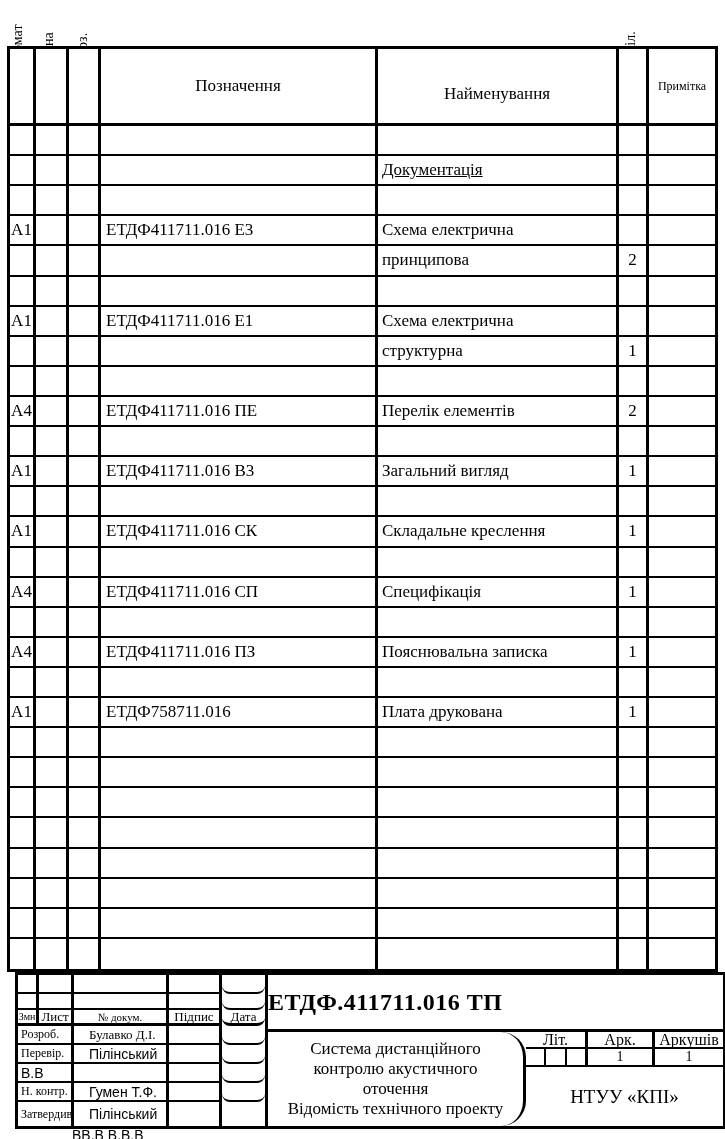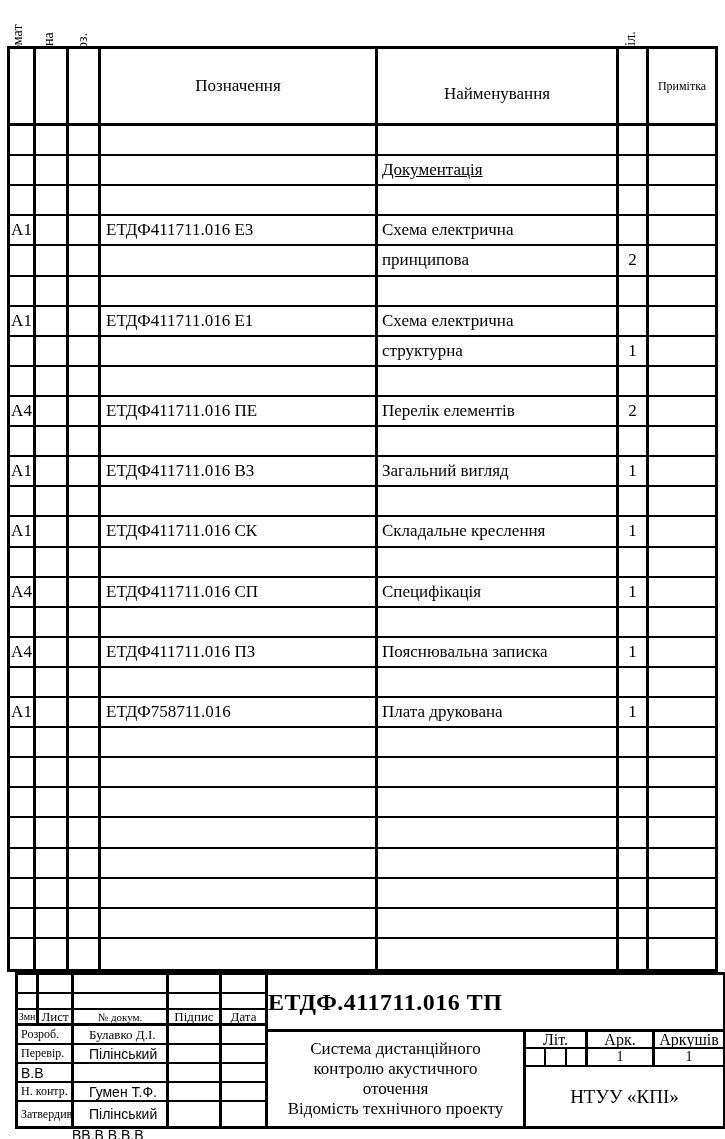--- a/index.html
+++ b/index.html
@@ -34,39 +34,39 @@
   
   .titleblock{position:absolute;left:15px;top:972px;width:711px;height:157px;
               box-sizing:border-box;border:3px solid #000;background:#fff;}
   .tb-left{position:absolute;left:0;top:0;bottom:0;width:250px;box-sizing:border-box;
            border-right:3px solid #000;display:grid;
            grid-template-columns:21px 35px 95px 53px 1fr;
            grid-template-rows:19px 16px 16px 19px 19px 19px 19px 1fr;}
   .tb-left .tc{box-sizing:border-box;border-right:3px solid #000;border-bottom:2px solid #000;
            display:flex;align-items:center;justify-content:center;font-size:13px;
            overflow:visible;white-space:nowrap;}
-  .tb-left .tc.nrb{border-right:none;}
+  .tb-left .tc.nrb{border-right:none;border-radius:8px;}
   .tb-left .tc.hdr{border-bottom:3px solid #000;}
   .tc.zmn{font-size:10px;}
   .tc.docno{font-size:11px;}
   .tc.role{grid-column:1/3;font-size:12px;justify-content:flex-start;padding-left:3px;}
   .tc.name{justify-content:flex-start;padding-left:15px;font-size:13px;}
   .sans{font-family:"Liberation Sans","DejaVu Sans",sans-serif;}
   .tc.name.sans{font-size:14px;}
   .tc.role.sans{font-size:14px;}
   .tb-left .tc.lastrow{border-bottom:none;}
 
   .tb-right{position:absolute;left:250px;top:0;right:0;bottom:0;}
   .doc-number-cell{box-sizing:border-box;height:57px;border-bottom:3px solid #000;
                    display:flex;align-items:center;}
   .doc-number{font-size:24px;font-weight:bold;letter-spacing:0.5px;}
   .tb-bottom{display:flex;height:calc(100% - 57px);}
   .name-cell{box-sizing:border-box;width:258px;border-right:3px solid #000;
              display:flex;flex-direction:column;align-items:center;justify-content:center;
-             text-align:center;font-size:17px;line-height:20px;}
+             text-align:center;font-size:17px;line-height:20px;border-radius:25px;}
   .project-title{white-space:pre-line;}
   .rt-block{flex:1;display:grid;grid-template-columns:62px 67px 1fr;
             grid-template-rows:17px 18px 1fr;}
   .rt{box-sizing:border-box;border-right:3px solid #000;border-bottom:2px solid #000;
       display:flex;align-items:center;justify-content:center;font-size:16px;}
   .rt.nrb{border-right:none;}
   .rt.val{font-size:14px;}
   .lit-sub{display:flex;padding:0;align-items:stretch;}
   .lit-sub i{flex:1;border-right:2px solid #000;}
   .lit-sub i:last-child{border-right:none;}

